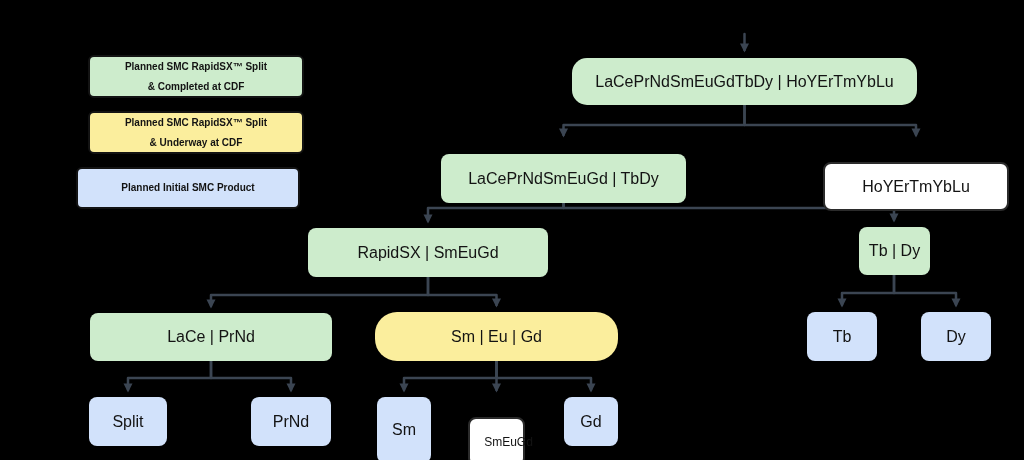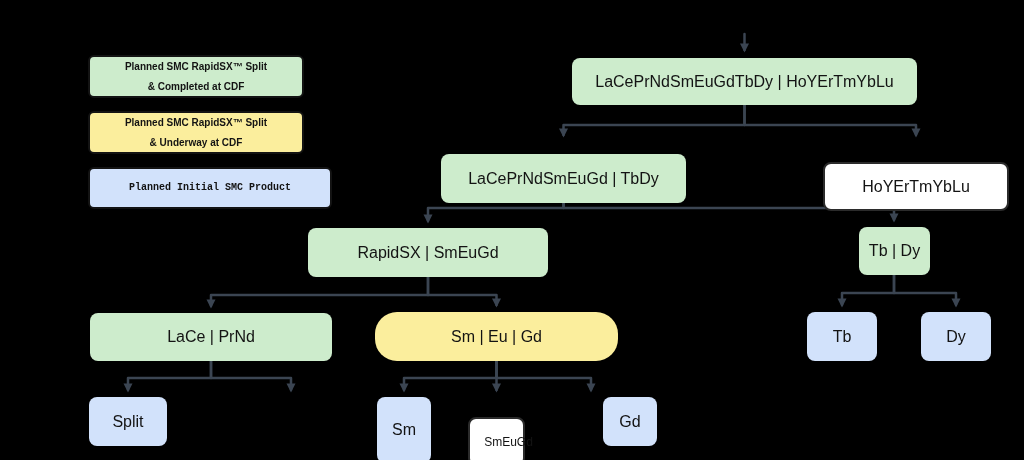--- a/index.html
+++ b/index.html
@@ -36,37 +36,37 @@
     text-align:center;
     white-space:pre-line;
   }
   .legend-box.green{background:var(--c-green,#cdeccc);}
   .legend-box.yellow{background:var(--c-yellow,#fbee9d);}
   .legend-box.blue{background:var(--c-blue,#d2e2fb);}
 
   
   .p-lg1{left:88px;top:55px;width:216px;height:43px;}
   .p-lg2{left:88px;top:111px;width:216px;height:43px;}
-  .p-lg3{left:88px;top:167px;width:244px;height:42px;font-family:Liberation Mono, monospace;}
+  .p-lg3{left:76px;top:167px;width:224px;height:42px;}
 
   
-  .p-root    {left:572px;top:58px; width:345px;height:47px;}
+  .p-root    {left:572px;top:58px; width:345px;height:47px;border-radius:15px;}
   .p-l2l     {left:441px;top:154px;width:245px;height:49px;}
   .p-l2r     {left:823px;top:142px;width:186px;height:49px;}
   .p-l3l     {left:308px;top:228px;width:240px;height:49px;}
   .p-l3r     {left:859px;top:227px;width:71px; height:48px;}
   .p-l4a     {left:90px; top:313px;width:242px;height:48px;}
   .p-l4b     {left:375px;top:312px;width:243px;height:49px;}
   .p-l4tb    {left:807px;top:312px;width:70px; height:49px;}
   .p-l4dy    {left:921px;top:312px;width:70px; height:49px;}
   .p-l5lace  {left:89px; top:397px;width:78px; height:49px;}
   .p-l5prnd  {left:251px;top:397px;width:80px; height:49px;}
   .p-l5sm    {left:377px;top:397px;width:54px; height:66px;}
   .p-l5smeugd{left:468px;top:397px;width:57px; height:49px;font-size:12px;padding-left:24px;}
-  .p-l5gd    {left:564px;top:397px;width:54px; height:49px;margin-left:39px;}
+  .p-l5gd    {left:564px;top:397px;width:54px; height:49px;}
 </style>
 </head>
 <body>
 
 <div id="canvas">
 
   <svg id="edges" viewBox="0 0 1024 460" fill="none" stroke="var(--c-connector,#3b4552)" stroke-width="2.5" stroke-linejoin="round" stroke-linecap="round">
     <defs>
       <marker id="arrowhead" markerUnits="userSpaceOnUse" markerWidth="12" markerHeight="12" refX="6.5" refY="4.5" orient="auto" style="overflow:visible">
         <path d="M0,0 L9,4.5 L0,9 Z" fill="var(--c-connector,#3b4552)" stroke="none"></path>
@@ -97,17 +97,18 @@
   <div class="node completed-split p-root">LaCePrNdSmEuGdTbDy | HoYErTmYbLu</div>
   <div class="node completed-split p-l2l">LaCePrNdSmEuGd | TbDy</div>
   <div class="node none p-l2r">HoYErTmYbLu</div>
   <div class="node completed-split p-l3l">RapidSX | SmEuGd</div>
   <div class="node completed-split p-l3r">Tb | Dy</div>
   <div class="node completed-split p-l4a">LaCe | PrNd</div>
   <div class="node underway-split p-l4b">Sm | Eu | Gd</div>
   <div class="node initial-product p-l4tb">Tb</div>
   <div class="node initial-product p-l4dy">Dy</div>
   <div class="node initial-product p-l5lace">Split</div>
+  <div class="node initial-product p-l5prnd">PrNd</div>
   <div class="node initial-product p-l5sm">Sm</div>
   <div class="node none p-l5smeugd">SmEuGd</div>
   <div class="node initial-product p-l5gd">Gd</div>
 
 </div>
 
 </body></html>

